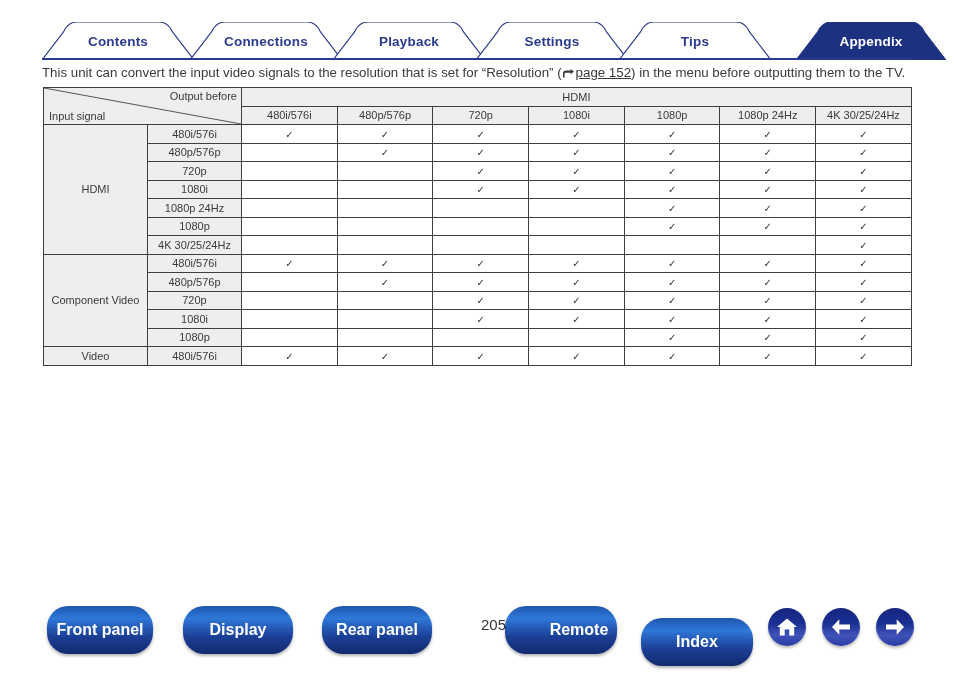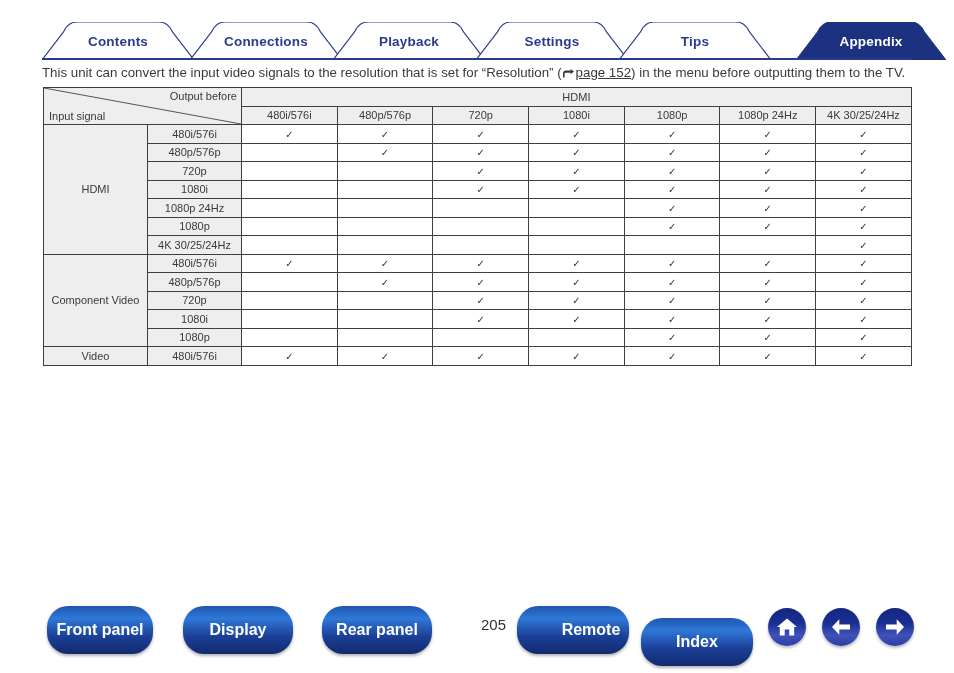--- a/index.html
+++ b/index.html
@@ -420,21 +420,21 @@
 
 <div class="pillbtn" style="left: 47px; width: 106px;">
       <span>Front panel</span>
     </div>
     <div class="pillbtn" style="left: 183px; width: 110px;">
       <span>Display</span>
     </div>
     <div class="pillbtn" style="left: 322px; width: 110px;">
       <span>Rear panel</span>
     </div>
-    <div class="pillbtn" style="left: 517px; width: 112px; padding-left: 36px;">
+    <div class="pillbtn" style="left: 505px; width: 112px; padding-left: 36px;">
       <span>Remote</span>
     </div>
     <div class="pillbtn" style="left: 641px; width: 112px; margin-top: 12px;">
       <span>Index</span>
     </div>
     <div class="pagenum" style="left: 446px;">205</div>
     <div class="circbtn" style="left: 768px;">
       <span>
         <svg width="22" height="20" viewBox="0 0 22 20">
           <path d="M11 1.5 L21 10 L18.2 10 L18.2 18.5 L13.3 18.5 L13.3 12.6 L8.7 12.6 L8.7 18.5 L3.8 18.5 L3.8 10 L1 10 Z" fill="#ffffff"></path>

